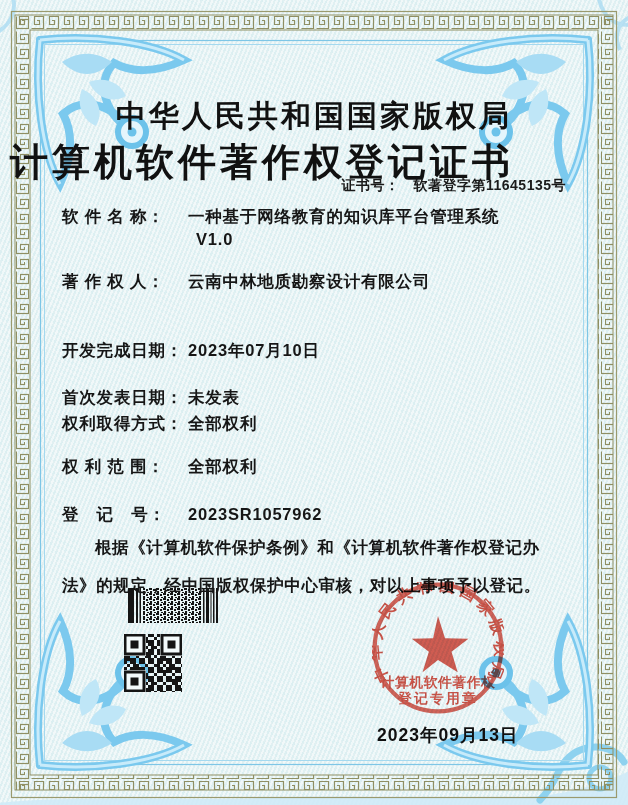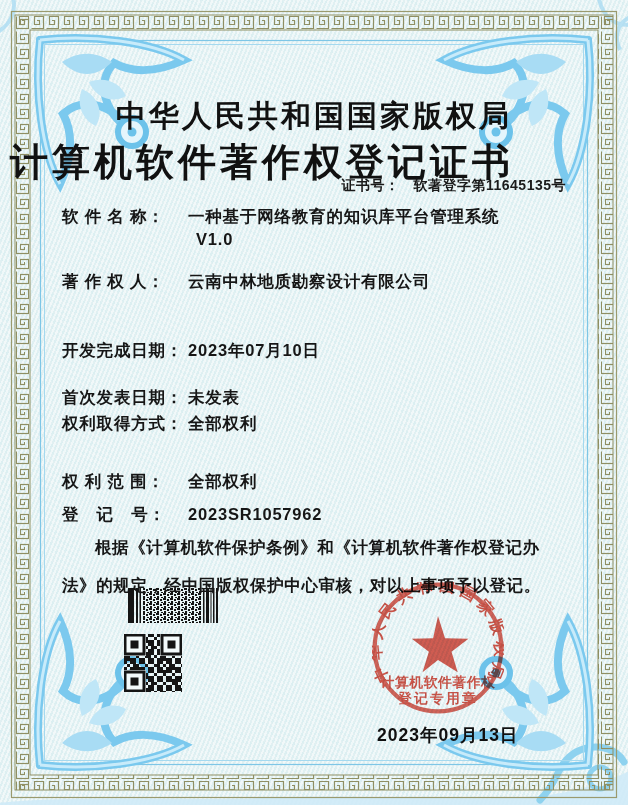--- a/index.html
+++ b/index.html
@@ -152,21 +152,21 @@
 </div>
 
 <div class="frow" style="top:387px">
   <span class="flabel">首次发表日期：</span><span class="fvalue">未发表</span>
 </div>
 
 <div class="frow" style="top:413px">
   <span class="flabel">权利取得方式：</span><span class="fvalue">全部权利</span>
 </div>
 
-<div class="frow" style="top:471px">
+<div class="frow" style="top:456px">
   <span class="flabel">权 利 范 围：</span><span class="fvalue">全部权利</span>
 </div>
 
 <div class="frow" style="top:504px">
   <span class="flabel">登　记　号：</span><span class="fvalue">2023SR1057962</span>
 </div>
 
 <p class="statement">根据《计算机软件保护条例》和《计算机软件著作权登记办法》的规定，经中国版权保护中心审核，对以上事项予以登记。</p>
 
 <svg class="codes" style="left:128px;top:588px" width="90" height="35" viewBox="0 0 90 35">

